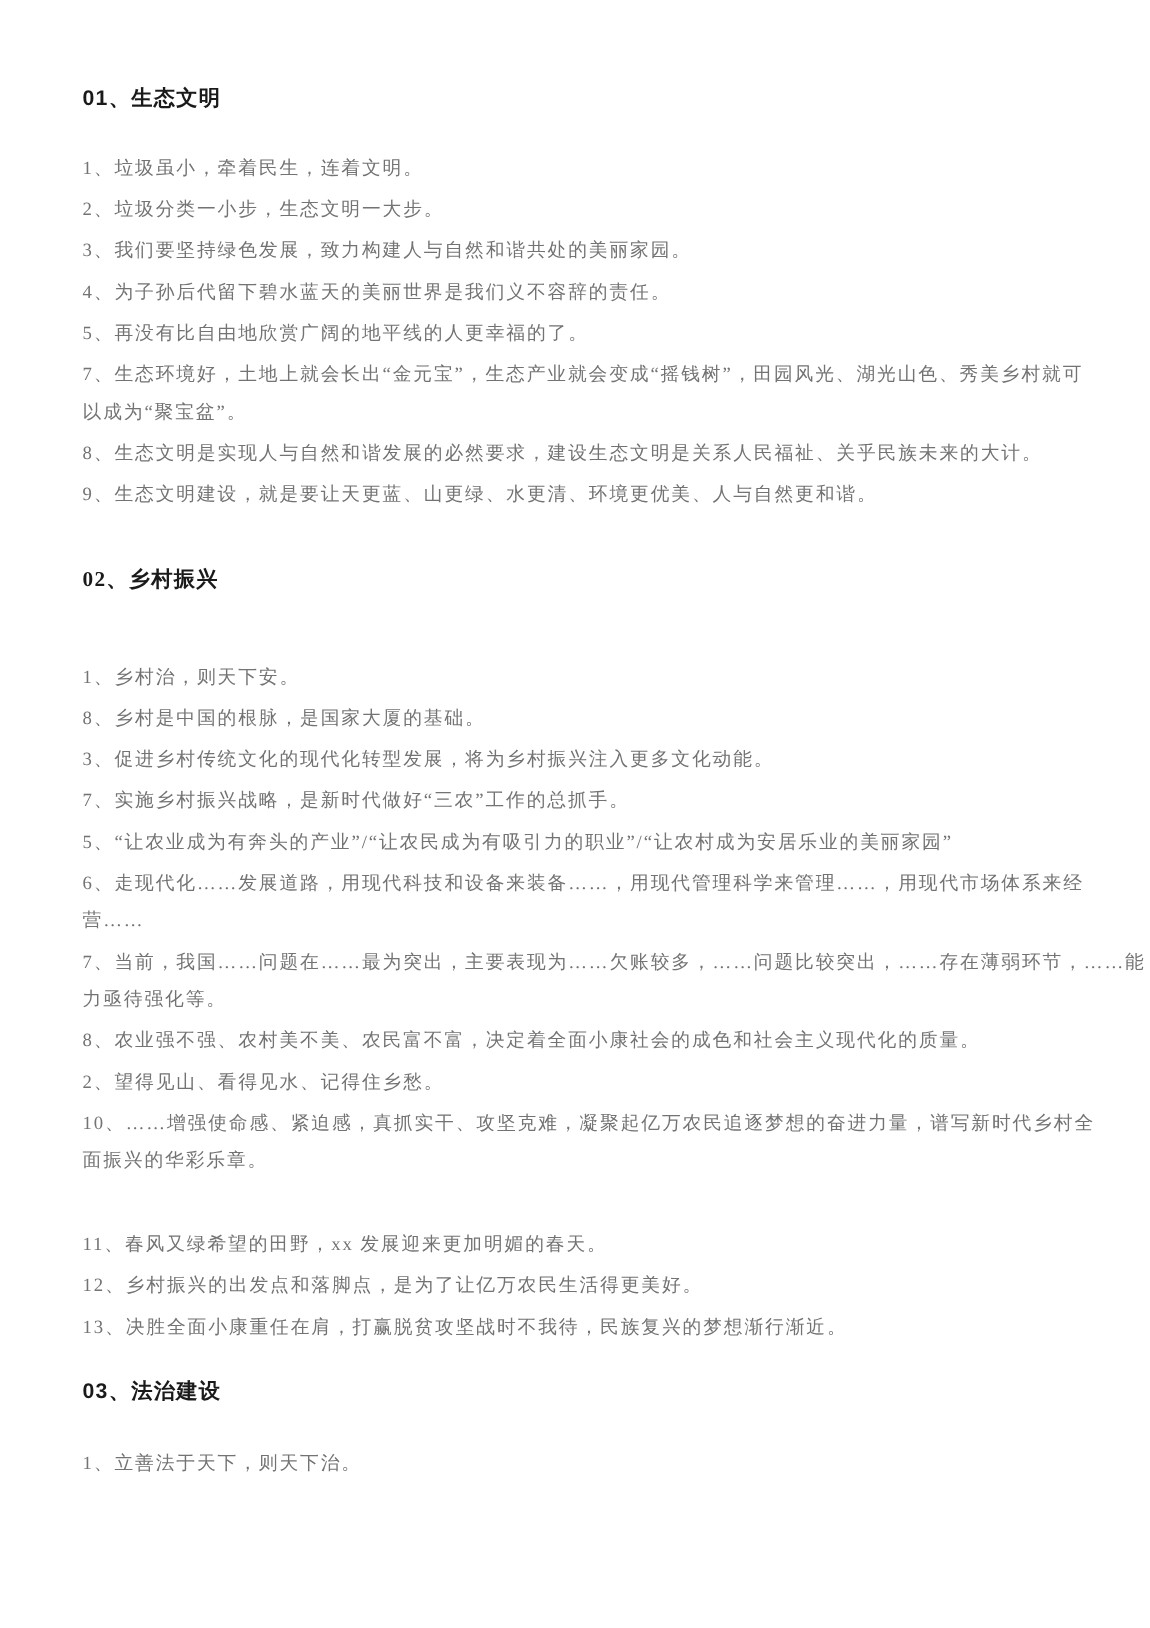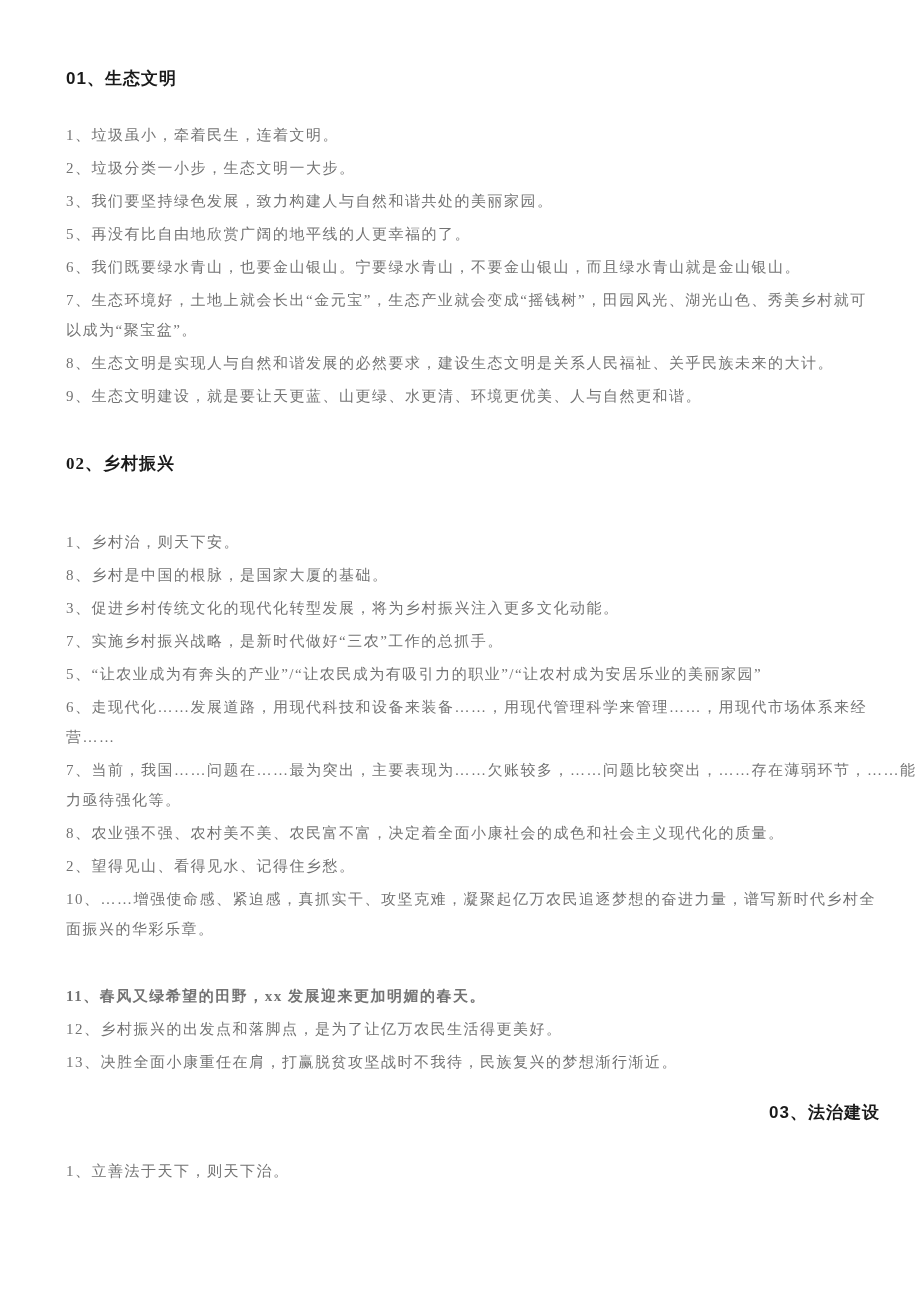--- a/index.html
+++ b/index.html
@@ -26,42 +26,42 @@
     font-family: "Liberation Sans", sans-serif;
     font-weight: 700;
     font-size: 17px;
     line-height: 24px;
     letter-spacing: 1px;
     color: #1a1a1a;
     white-space: pre;
   }
   .heading.h-01 { margin: 0 0 29px 0; }
   .heading.h-02 { margin: 41px 0 51px 0; font-family: Liberation Serif, serif; }
-  .heading.h-03 { margin: 24px 0 31px 0; text-align: right; }
+  .heading.h-03 { margin: 24px 0 31px 0; }
   .para {
     margin: 0 0 3px 0;
     font-size: 15px;
     line-height: 30px;
     letter-spacing: 1.5px;
     white-space: pre;
     color: #737373;
   }
-  .para.gap-above { margin-top: 37px; font-weight: bold; }
+  .para.gap-above { margin-top: 37px; }
 </style>
 </head>
 <body>
 
 <div class="page">
 
   <h2 class="heading h-01">01、生态文明</h2>
   <p class="para">1、垃圾虽小，牵着民生，连着文明。</p>
   <p class="para">2、垃圾分类一小步，生态文明一大步。</p>
   <p class="para">3、我们要坚持绿色发展，致力构建人与自然和谐共处的美丽家园。</p>
+  <p class="para">4、为子孙后代留下碧水蓝天的美丽世界是我们义不容辞的责任。</p>
   <p class="para">5、再没有比自由地欣赏广阔的地平线的人更幸福的了。</p>
-  <p class="para">6、我们既要绿水青山，也要金山银山。宁要绿水青山，不要金山银山，而且绿水青山就是金山银山。</p>
   <p class="para">7、生态环境好，土地上就会长出“金元宝”，生态产业就会变成“摇钱树”，田园风光、湖光山色、秀美乡村就可
 以成为“聚宝盆”。</p>
   <p class="para">8、生态文明是实现人与自然和谐发展的必然要求，建设生态文明是关系人民福祉、关乎民族未来的大计。</p>
   <p class="para">9、生态文明建设，就是要让天更蓝、山更绿、水更清、环境更优美、人与自然更和谐。</p>
 
   <h2 class="heading h-02">02、乡村振兴</h2>
   <p class="para">1、乡村治，则天下安。</p>
   <p class="para">8、乡村是中国的根脉，是国家大厦的基础。</p>
   <p class="para">3、促进乡村传统文化的现代化转型发展，将为乡村振兴注入更多文化动能。</p>
   <p class="para">7、实施乡村振兴战略，是新时代做好“三农”工作的总抓手。</p>

